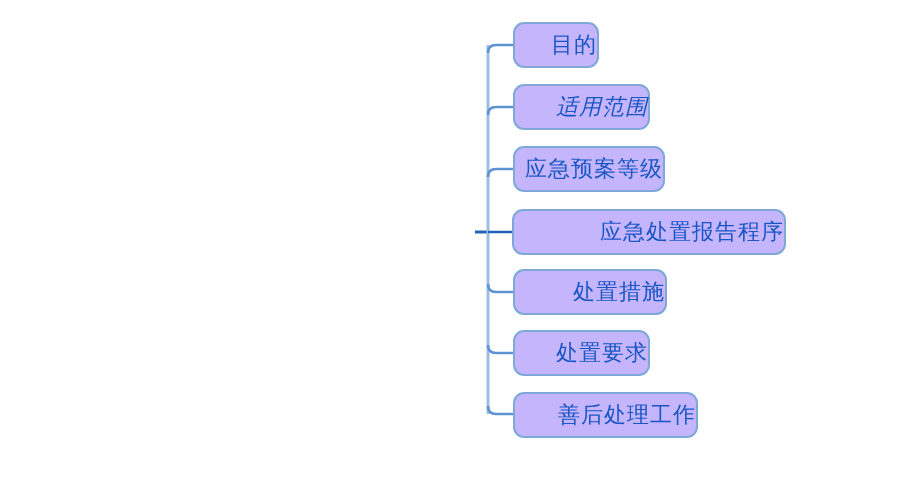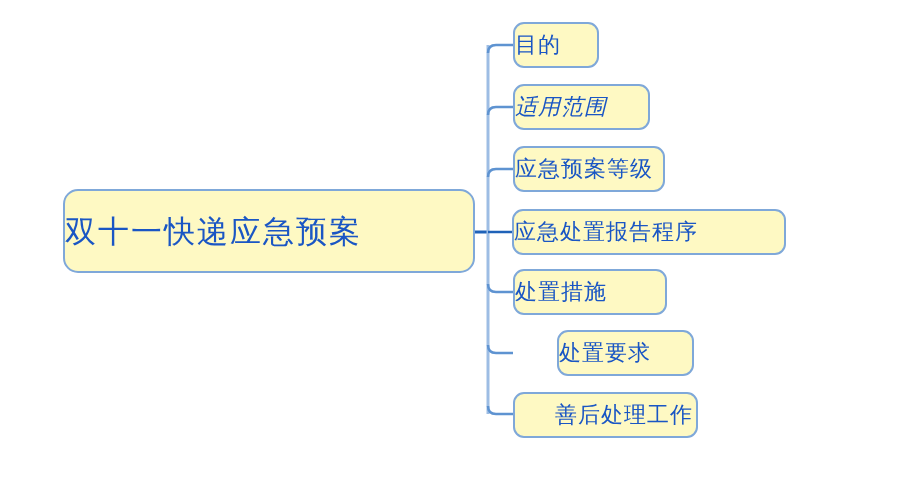--- a/index.html
+++ b/index.html
@@ -23,22 +23,22 @@
     top: 0;
     width: 915px;
     height: 479px;
     pointer-events: none;
   }
   .node {
     position: absolute;
     box-sizing: border-box;
     display: flex;
     align-items: center;
-    justify-content: flex-start;
-    background: #fef9c3;
+    justify-content: flex-end;
+    background: #c4b5fd;
     border: 2px solid #7fa8d9;
     border-radius: 12px;
     white-space: nowrap;
   }
   .node-label {
     color: #1a56c4;
     letter-spacing: 0.5px;
     line-height: 1;
   }
   #root-node {
@@ -74,23 +74,20 @@
 
     <path d="M 488 53 Q 488 45 496 45 L 513 45" fill="none" stroke="#5e93d1" stroke-width="2.5"></path>
     <path d="M 488 115 Q 488 107 496 107 L 513 107" fill="none" stroke="#5e93d1" stroke-width="2.5"></path>
     <path d="M 488 177 Q 488 169 496 169 L 513 169" fill="none" stroke="#5e93d1" stroke-width="2.5"></path>
     <path d="M 488 232 L 513 232" fill="none" stroke="#1f62b8" stroke-width="2.5"></path>
     <path d="M 488 284 Q 488 292 496 292 L 513 292" fill="none" stroke="#5e93d1" stroke-width="2.5"></path>
     <path d="M 488 345 Q 488 353 496 353 L 513 353" fill="none" stroke="#5e93d1" stroke-width="2.5"></path>
     <path d="M 488 406 Q 488 414 496 414 L 513 414" fill="none" stroke="#5e93d1" stroke-width="2.5"></path>
   </svg>
 
-  <div class="node" id="root-node">
-    <span class="node-label">双十一快递应急预案</span>
-  </div>
 
   <div class="node child-node" style="left:513px; top:22px; width:86px;">
     <span class="node-label">目的</span>
   </div>
 
   <div class="node child-node" style="left:513px; top:84px; width:137px;font-style:italic;">
     <span class="node-label">适用范围</span>
   </div>
 
   <div class="node child-node" style="left:513px; top:146px; width:152px;">
@@ -98,21 +95,21 @@
   </div>
 
   <div class="node child-node" style="left:512px; top:209px; width:274px;">
     <span class="node-label">应急处置报告程序</span>
   </div>
 
   <div class="node child-node" style="left:513px; top:269px; width:154px;">
     <span class="node-label">处置措施</span>
   </div>
 
-  <div class="node child-node" style="left:513px; top:330px; width:137px;margin-left:44px;">
+  <div class="node child-node" style="left:513px; top:330px; width:137px;">
     <span class="node-label">处置要求</span>
   </div>
 
   <div class="node child-node" style="left:513px; top:392px; width:185px;padding-left:40px;">
     <span class="node-label">善后处理工作</span>
   </div>
 
 </div>
 
 </body></html>

